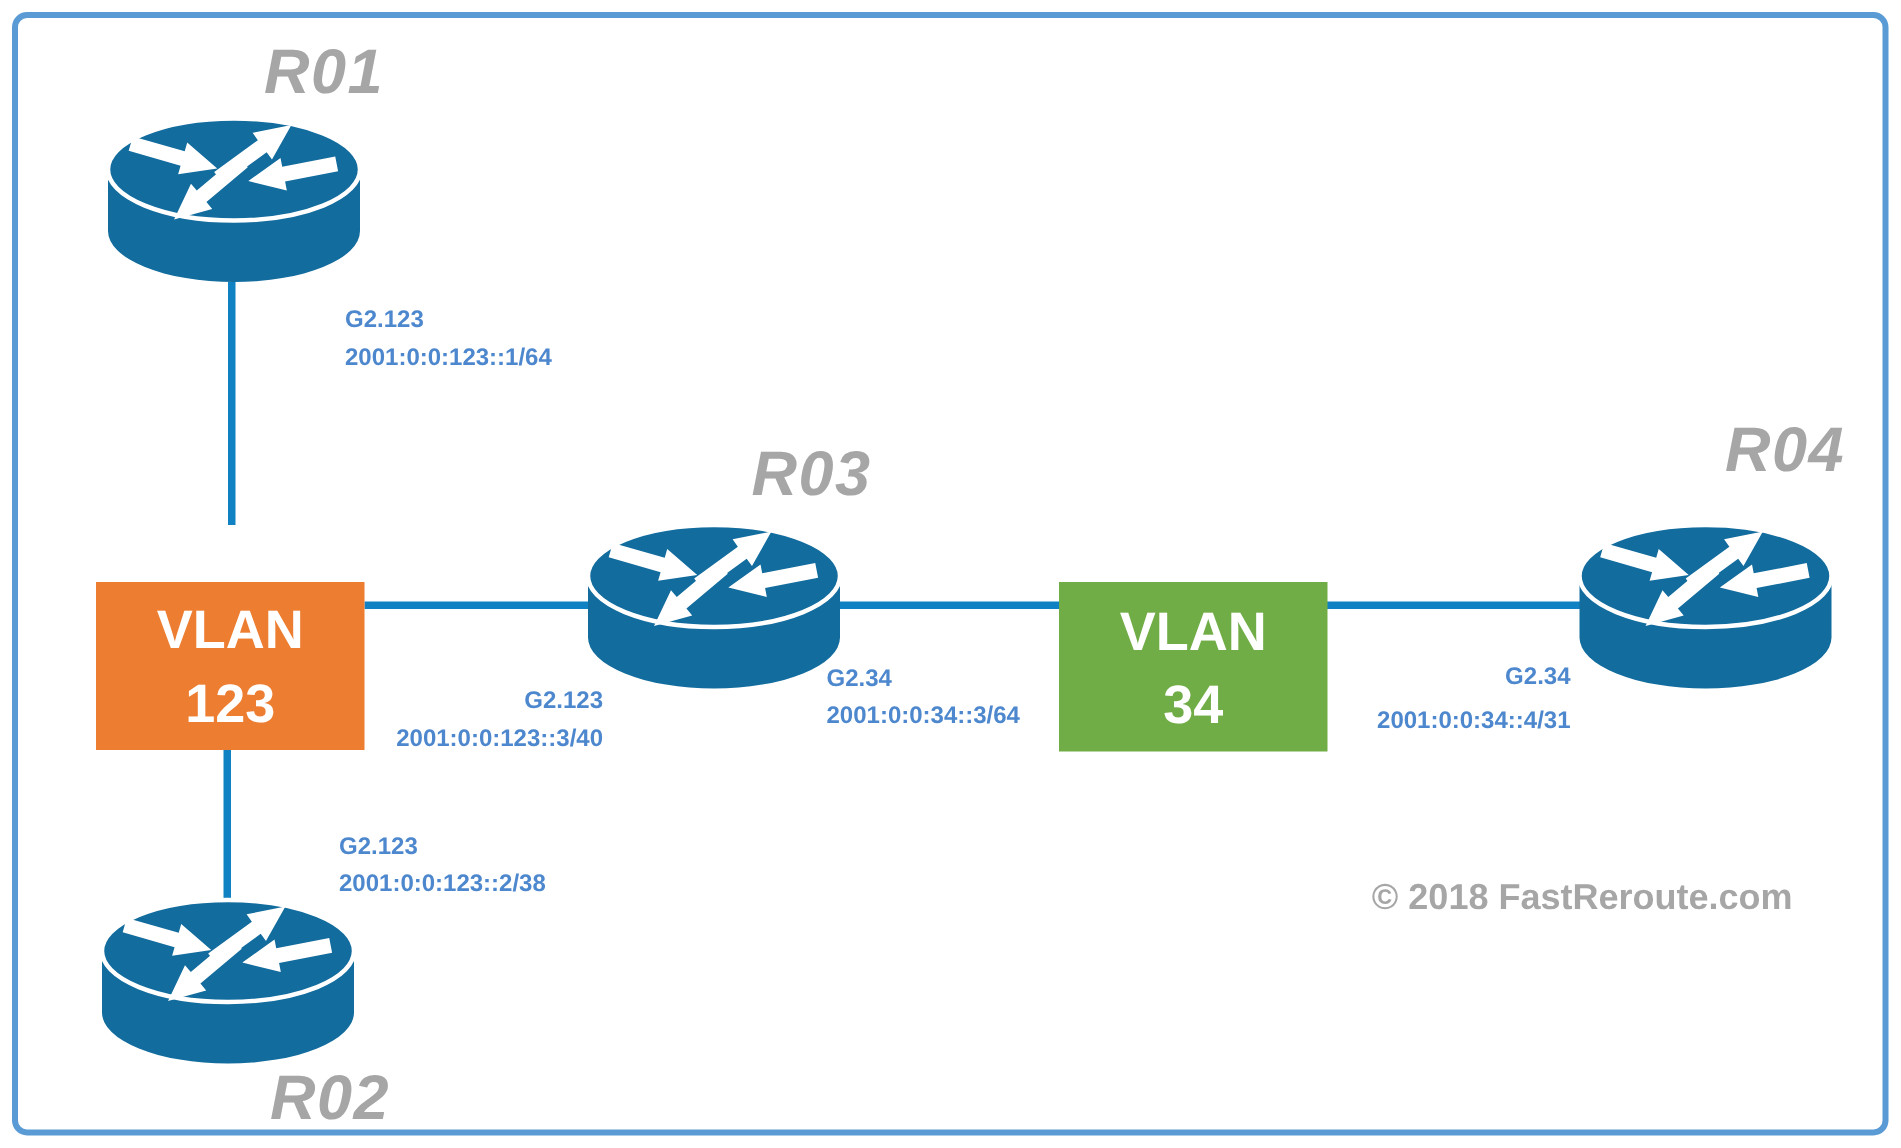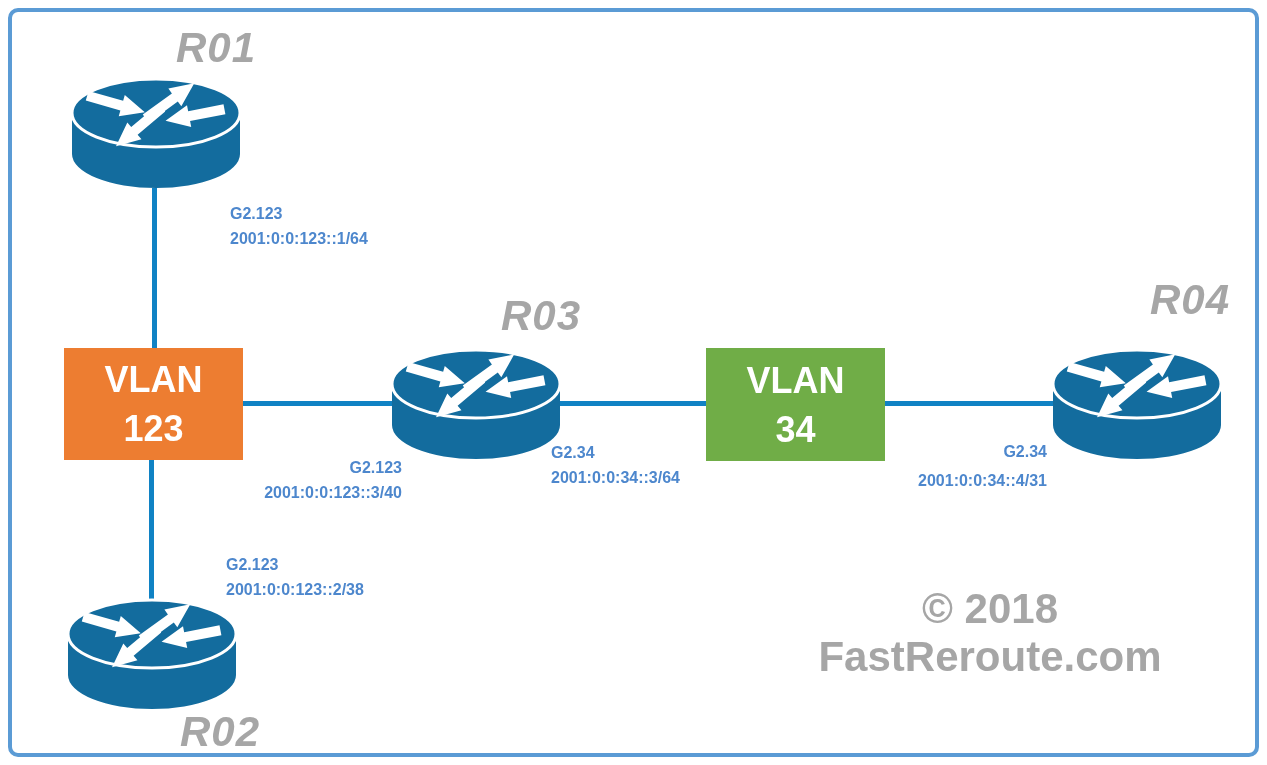--- a/index.html
+++ b/index.html
@@ -15,32 +15,32 @@
   }
   .link { position:absolute; background:#1082c4; }
   .router-svg { position:absolute; width:172px; height:115px; }
   .rlabel {
     position:absolute; width:200px; text-align:right;
     font-size:42px; font-weight:bold; color:#a6a6a6; letter-spacing:1px;font-style:italic;
   }
   .vlan {
     position:absolute; display:flex; flex-direction:column; justify-content:center;
     align-items:center; text-align:center;
-    color:#ffffff; font-size:36px; font-weight:bold; line-height:49px;
+    color:#ffffff; font-size:36px; font-weight:bold; line-height:49px;margin-top:40px;
   }
   .vlan-123 { left:64px; top:348px; width:179px; height:112px; background:#ed7d31; }
   .vlan-34  { left:706px; top:348px; width:179px; height:113px; background:#70ad47; }
   .iflabel {
     position:absolute; font-size:16px; font-weight:bold; color:#4d87cd; line-height:25px;
     white-space:nowrap;
   }
   .iflabel.right { text-align:right; width:240px; }
   .copyright {
-    position:absolute; left:785px; top:585px; width:410px; text-align:center;
-    font-size:42px; font-weight:bold; color:#a6a6a6;
+    position:absolute; left:785px; top:585px; width:410px; text-align:right;
+    font-size:24px; font-weight:bold; color:#a6a6a6;
   }
   .defs-holder { position:absolute; width:0; height:0; overflow:hidden; }
 </style>
 </head>
 <body>
 
 <div class="canvas">
 
   <svg class="defs-holder" aria-hidden="true">
     <defs>

